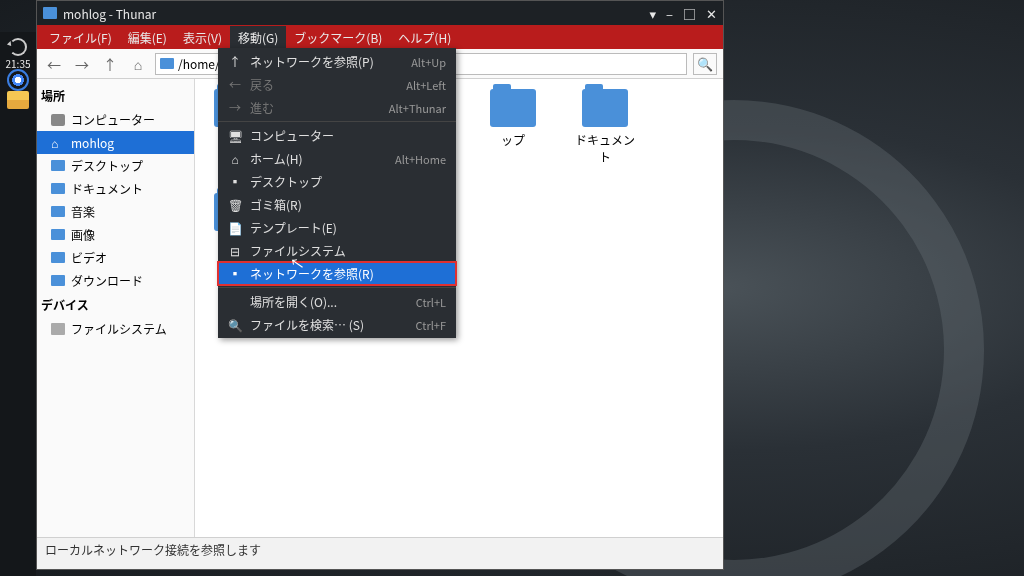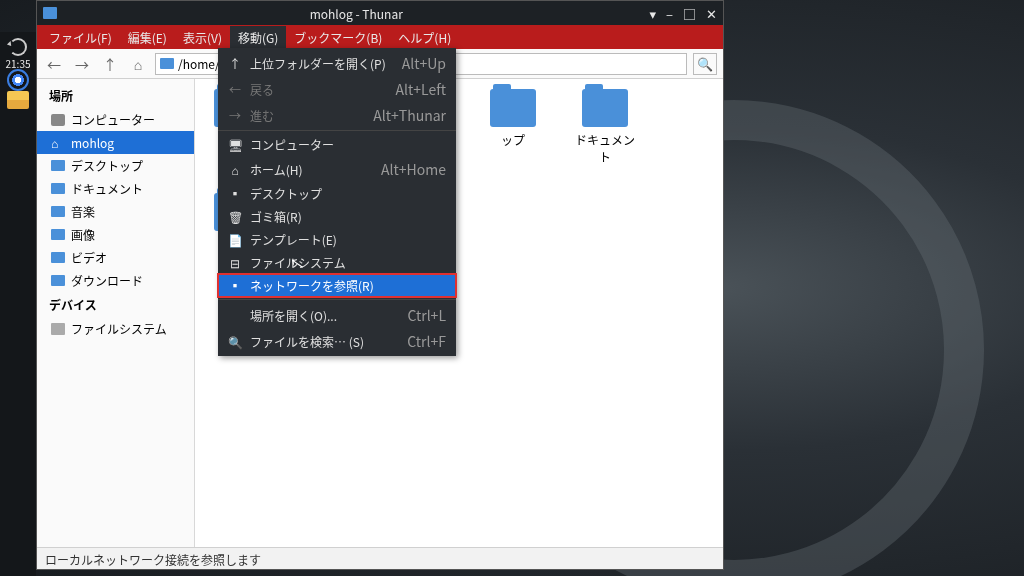--- a/index.html
+++ b/index.html
@@ -16,61 +16,61 @@
 .dock-clock .icon-reload::after { content: "▸"; position: absolute; left: -4px; top: -2px; font-size: 9px; color: #ccc; transform: rotate(-70deg); }
 .dock-item { width: 28px; height: 28px; display: flex; align-items: center; justify-content: center; border-radius: 3px; }
 .dock-item.chrome { background: radial-gradient(circle at 50% 50%, #fff 0 25%, #4285f4 25% 45%, transparent 45%); border-radius: 50%; border: 2px solid #3a7de0; width: 22px; height: 22px; }
 .dock-item.files { background: linear-gradient(#f4c753 50%, #e6a93e 50%); width: 22px; height: 18px; border-radius: 2px; }
 .dock-bottom { margin-top: auto; margin-bottom: 8px; color: #ccc; font-size: 16px; }
 
 
 .window { position: absolute; left: 36px; top: 0; width: 688px; height: 570px; background: #fff; border: 1px solid #555; display: flex; flex-direction: column; z-index: 10; }
 .titlebar { height: 24px; background: #1d2125; color: #e8e8e8; display: flex; align-items: center; padding: 0 6px; font-size: 12px; }
 .titlebar .ticon { width: 14px; height: 12px; background: #4a90d9; border-radius: 1px; margin-right: 6px; }
-.titlebar .title { flex: 1; text-align: center; }
+.titlebar .title { flex: 1; }
 .titlebar .wbtns { display: flex; gap: 10px; font-size: 13px; }
 .titlebar .wbtns span { cursor: default; }
 
 .menubar { height: 24px; background: #b91c1c; color: #e8e8e8; display: flex; align-items: center; font-size: 12px; padding: 0 4px; }
 .menubar .mitem { padding: 3px 8px; }
 .menubar .mitem.open { background: #2a2e33; }
 
 .toolbar { height: 30px; background: #fafafa; border-bottom: 1px solid #d0d0d0; display: flex; align-items: center; padding: 0 6px; gap: 6px; }
 .toolbar .tbtn { width: 22px; height: 22px; display: flex; align-items: center; justify-content: center; color: #666; font-size: 14px; }
 .pathbox { flex: 1; height: 22px; border: 1px solid #bbb; background: #fff; display: flex; align-items: center; padding: 0 4px; font-size: 12px; gap: 4px; }
 .pathbox .ficon { width: 14px; height: 11px; background: #4a90d9; border-radius: 1px; }
 .searchbtn { width: 24px; height: 22px; border: 1px solid #bbb; display: flex; align-items: center; justify-content: center; font-size: 13px; }
 
 .body { flex: 1; display: flex; overflow: hidden; }
 .sidebar { width: 158px; background: #fafafa; border-right: 1px solid #d8d8d8; font-size: 12px; padding-top: 4px; }
-.sidebar .shdr { font-weight: bold; padding: 4px 12px; font-size: 12px; }
+.sidebar .shdr { font-weight: bold; padding: 4px 4px; font-size: 12px; }
 .sidebar .sitem { display: flex; align-items: center; gap: 6px; padding: 3px 8px 3px 14px; }
 .sidebar .sitem.sel { background: #1e6fd6; color: #fff; }
 .sidebar .sic { width: 14px; height: 11px; background: #4a90d9; border-radius: 1px; flex-shrink: 0; }
 .sidebar .sic.comp { background: #888; border-radius: 2px; height: 12px; }
 .sidebar .sic.home { background: none; color: #fff; font-size: 12px; line-height: 1; }
 .sidebar .sic.disk { background: #aaa; border-radius: 1px; height: 12px; }
 
 .content { flex: 1; background: #fff; padding: 10px; position: relative; }
 .grid { display: flex; gap: 28px; flex-wrap: wrap; }
 .fitem { width: 64px; text-align: center; font-size: 12px; }
 .fitem .ficon-lg { width: 46px; height: 38px; background: #4a90d9; border-radius: 3px; margin: 0 auto 4px; position: relative; }
 .fitem .ficon-lg::before { content: ""; position: absolute; top: -5px; left: 3px; width: 18px; height: 6px; background: #4a90d9; border-radius: 2px 2px 0 0; }
 .fitem .ficon-lg.vid::after { content: "▪"; position: absolute; bottom: 2px; right: 4px; color: #fff; font-size: 10px; }
 
-.statusbar { height: 22px; background: #f2f2f2; border-top: 1px solid #d0d0d0; font-size: 12px; padding: 3px 8px; color: #333; }
+.statusbar { height: 32px; background: #f2f2f2; border-top: 1px solid #d0d0d0; font-size: 12px; padding: 3px 8px; color: #333; }
 
 
 .dropdown { position: absolute; left: 218px; top: 48px; width: 238px; background: #2a2e33; color: #e0e0e0; font-size: 12px; z-index: 100; box-shadow: 2px 2px 6px rgba(0,0,0,0.4); padding: 2px 0; }
 .dropdown .ditem { display: flex; align-items: center; padding: 3px 10px; gap: 8px; position: relative; }
 .dropdown .ditem.disabled { color: #777; }
 .dropdown .ditem.highlight { background: #1e6fd6; color: #fff; outline: 2px solid #e03030; outline-offset: -1px; }
 .dropdown .dicn { width: 14px; text-align: center; font-size: 12px; flex-shrink: 0; }
 .dropdown .dlbl { flex: 1; }
-.dropdown .dshc { color: #999; font-size: 14px; }
+.dropdown .dshc { color: #999; font-size: 11px; }
 .dropdown .dsep { height: 1px; background: #444; margin: 2px 0; }
 .cursor { position: absolute; left: 290px; top: 253px; font-size: 14px; color: #fff; z-index: 200; transform: rotate(-10deg); pointer-events: none; }
 </style>
 </head>
 <body>
 
 <div class="wallpaper"></div>
 
 <div class="dock">
   <div class="dock-clock">
@@ -184,21 +184,21 @@
       </div>
     </div>
   </div>
 
   <div class="statusbar"><span>ローカルネットワーク接続を参照します</span></div>
 </div>
 
 <div class="dropdown">
   <div class="ditem">
       <span class="dicn">↑</span>
-      <span class="dlbl">上位フォルダーを開く(P)</span>
+      <span class="dlbl">ネットワークを参照(P)</span>
       <span class="dshc">Alt+Up</span>
     </div>
   <div class="ditem disabled">
       <span class="dicn">←</span>
       <span class="dlbl">戻る</span>
       <span class="dshc">Alt+Left</span>
     </div>
   <div class="ditem disabled">
       <span class="dicn">→</span>
       <span class="dlbl">進む</span>

